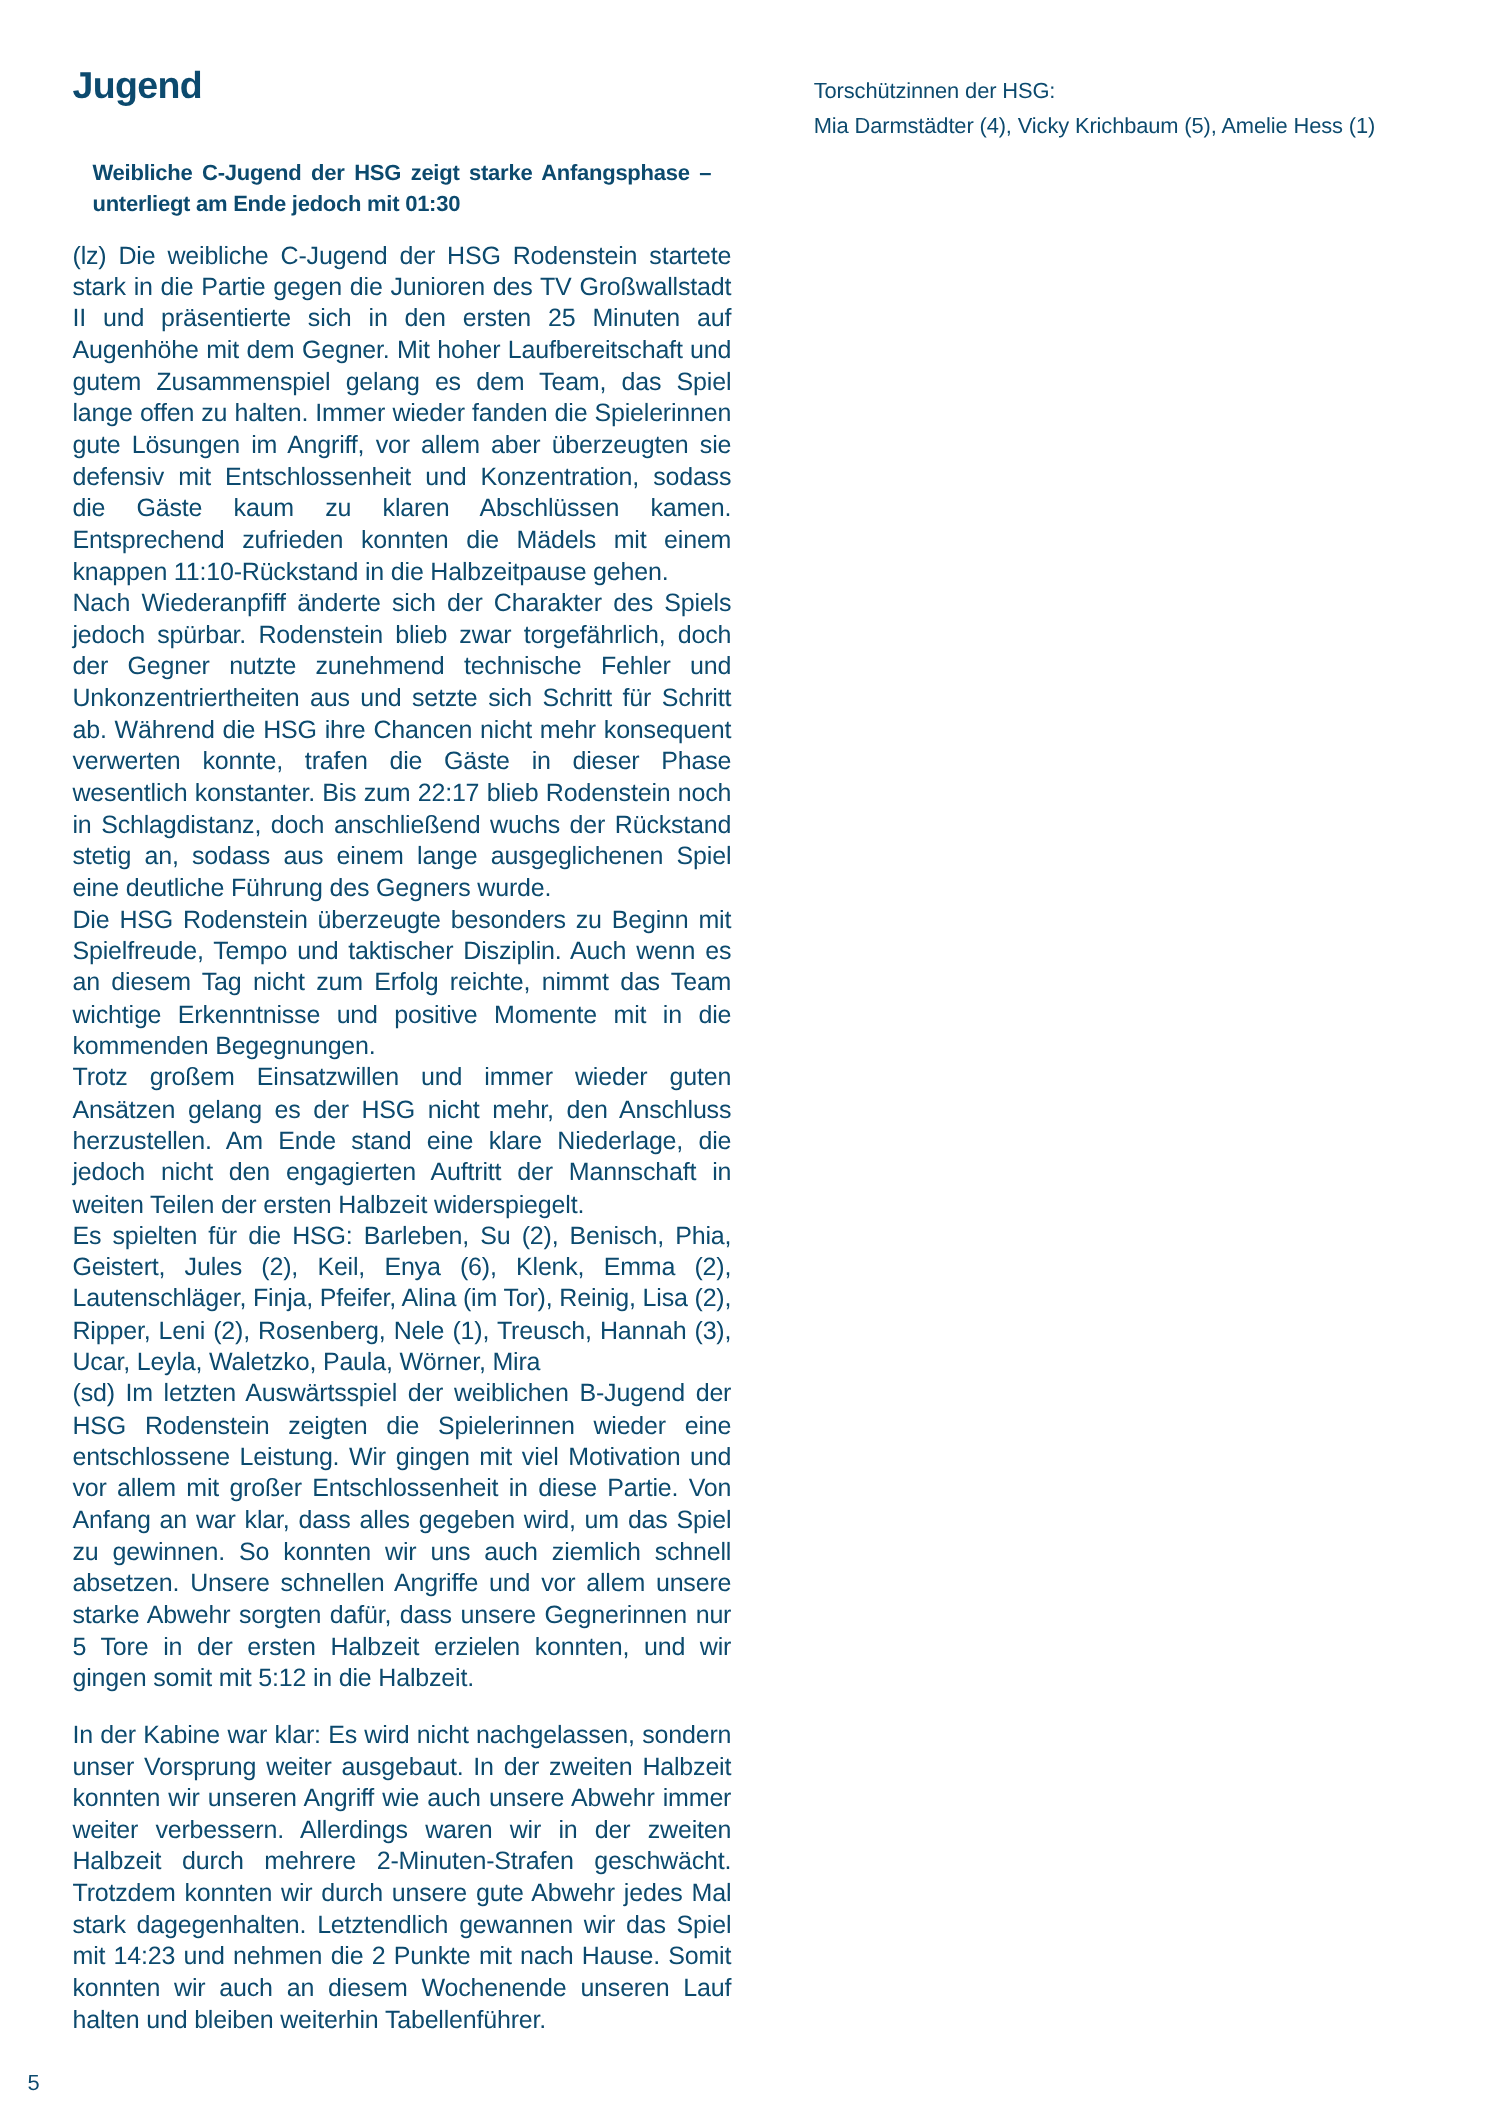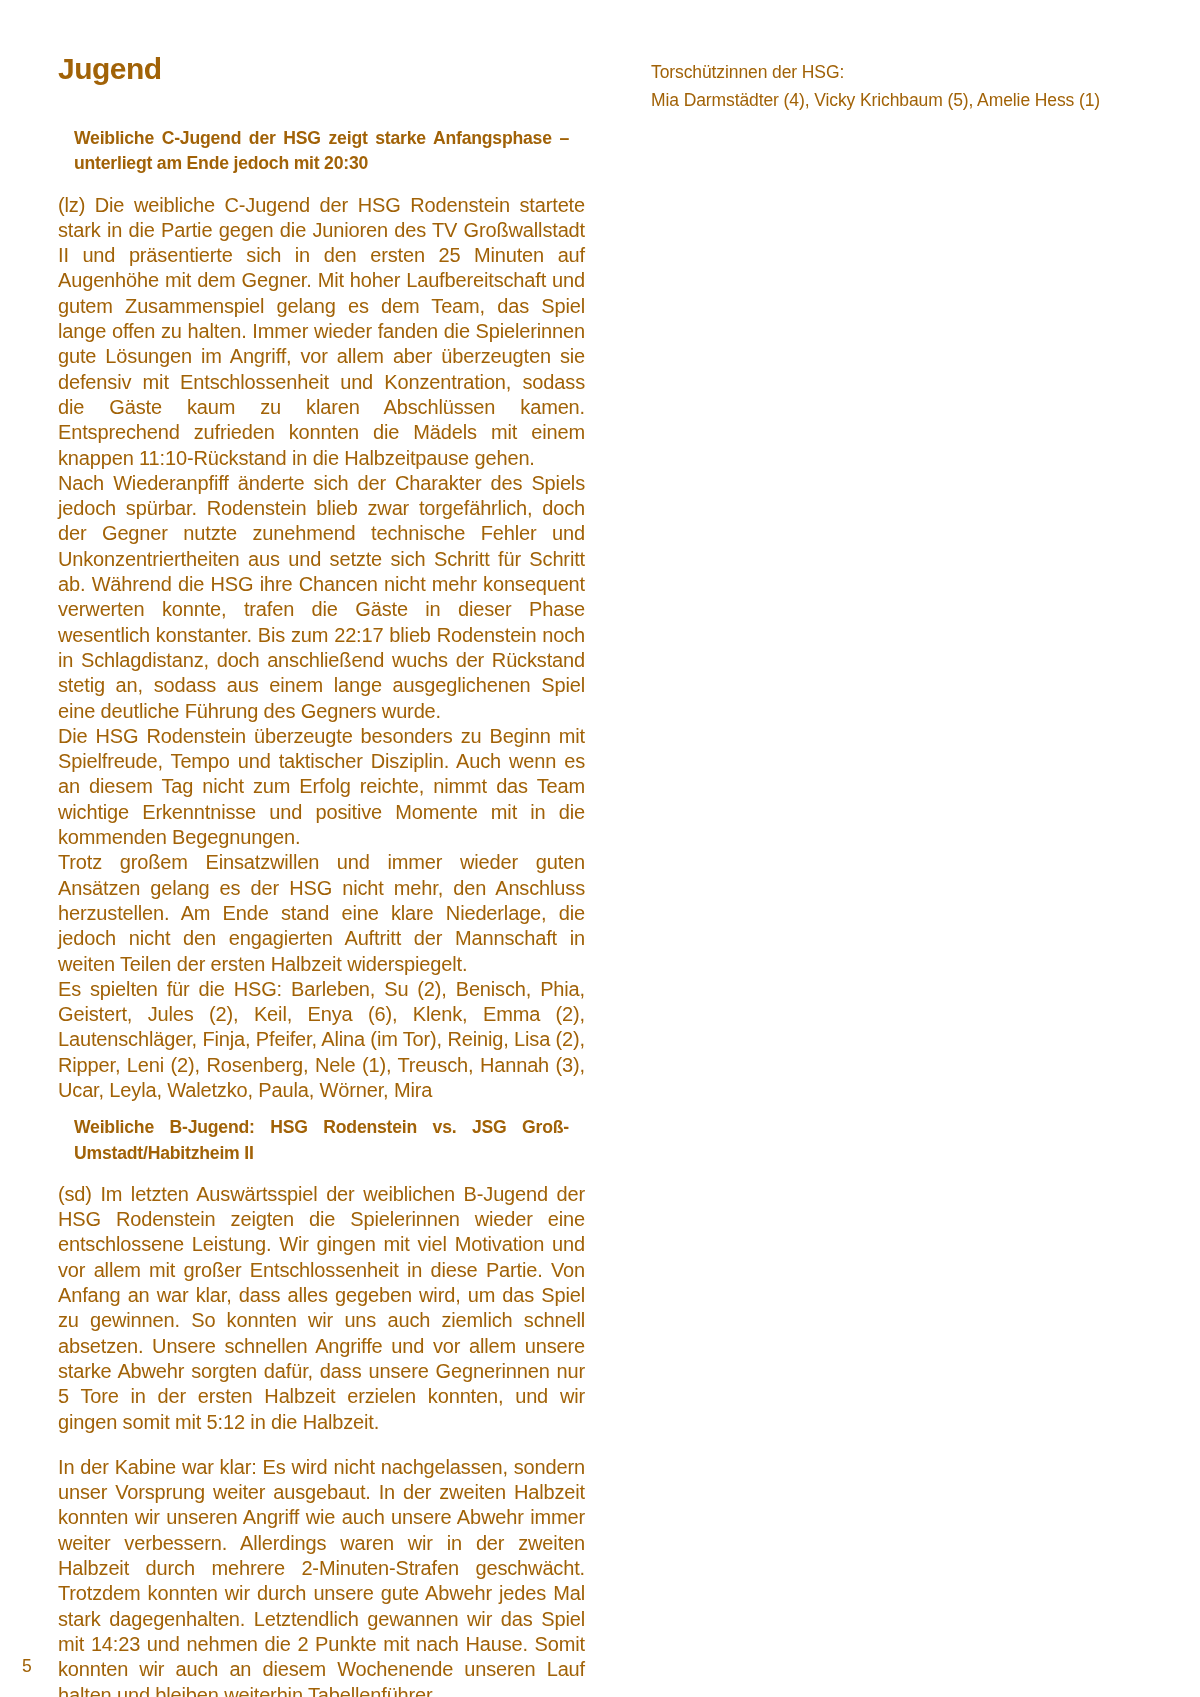--- a/index.html
+++ b/index.html
@@ -6,21 +6,21 @@
     margin: 0;
     padding: 0;
     background: #ffffff;
   }
   .page {
     position: relative;
     width: 1200px;
     height: 1697px;
     background: #ffffff;
     font-family: "Liberation Sans", "DejaVu Sans", sans-serif;
-    color: #a16207;
+    color: #0c4a6e;
     overflow: hidden;
   }
   .left-col {
     position: absolute;
     left: 58px;
     top: 50px;
     width: 527px;
   }
   h1.section-heading {
     margin: 0;
@@ -73,34 +73,30 @@
 
 <div class="page">
 
   <main class="left-col">
 
     <h1 class="section-heading">Jugend</h1>
 
     <section class="article article-c">
       <h2 class="article-title">
         <span class="tline jline">Weibliche C-Jugend der HSG zeigt starke Anfangsphase –</span>
-        <span class="tline">unterliegt am Ende jedoch mit 20:30</span>
+        <span class="tline">unterliegt am Ende jedoch mit 01:30</span>
       </h2>
       <p class="body-par">(lz) Die weibliche C-Jugend der HSG Rodenstein startete stark in die Partie gegen die Junioren des TV Großwallstadt II und präsentierte sich in den ersten 25 Minuten auf Augenhöhe mit dem Gegner. Mit hoher Laufbereitschaft und gutem Zusammenspiel gelang es dem Team, das Spiel lange offen zu halten. Immer wieder fanden die Spielerinnen gute Lösungen im Angriff, vor allem aber überzeugten sie defensiv mit Entschlossenheit und Konzentration, sodass die Gäste kaum zu klaren Abschlüssen kamen. Entsprechend zufrieden konnten die Mädels mit einem knappen 11:10-Rückstand in die Halbzeitpause gehen.</p>
       <p class="body-par">Nach Wiederanpfiff änderte sich der Charakter des Spiels jedoch spürbar. Rodenstein blieb zwar torgefährlich, doch der Gegner nutzte zunehmend technische Fehler und Unkonzentriertheiten aus und setzte sich Schritt für Schritt ab. Während die HSG ihre Chancen nicht mehr konsequent verwerten konnte, trafen die Gäste in dieser Phase wesentlich konstanter. Bis zum 22:17 blieb Rodenstein noch in Schlagdistanz, doch anschließend wuchs der Rückstand stetig an, sodass aus einem lange ausgeglichenen Spiel eine deutliche Führung des Gegners wurde.</p>
       <p class="body-par">Die HSG Rodenstein überzeugte besonders zu Beginn mit Spielfreude, Tempo und taktischer Disziplin. Auch wenn es an diesem Tag nicht zum Erfolg reichte, nimmt das Team wichtige Erkenntnisse und positive Momente mit in die kommenden Begegnungen.</p>
       <p class="body-par">Trotz großem Einsatzwillen und immer wieder guten Ansätzen gelang es der HSG nicht mehr, den Anschluss herzustellen. Am Ende stand eine klare Niederlage, die jedoch nicht den engagierten Auftritt der Mannschaft in weiten Teilen der ersten Halbzeit widerspiegelt.</p>
       <p class="body-par">Es spielten für die HSG: Barleben, Su (2), Benisch, Phia, Geistert, Jules (2), Keil, Enya (6), Klenk, Emma (2), Lautenschläger, Finja, Pfeifer, Alina (im Tor), Reinig, Lisa (2), Ripper, Leni (2), Rosenberg, Nele (1), Treusch, Hannah (3), Ucar, Leyla, Waletzko, Paula, Wörner, Mira</p>
     </section>
 
     <section class="article article-b">
-      <h2 class="article-title">
-        <span class="tline jline">Weibliche B-Jugend: HSG Rodenstein vs. JSG Groß-</span>
-        <span class="tline">Umstadt/Habitzheim II</span>
-      </h2>
       <p class="body-par">(sd) Im letzten Auswärtsspiel der weiblichen B-Jugend der HSG Rodenstein zeigten die Spielerinnen wieder eine entschlossene Leistung. Wir gingen mit viel Motivation und vor allem mit großer Entschlossenheit in diese Partie. Von Anfang an war klar, dass alles gegeben wird, um das Spiel zu gewinnen. So konnten wir uns auch ziemlich schnell absetzen. Unsere schnellen Angriffe und vor allem unsere starke Abwehr sorgten dafür, dass unsere Gegnerinnen nur 5 Tore in der ersten Halbzeit erzielen konnten, und wir gingen somit mit 5:12 in die Halbzeit.</p>
       <p class="body-par gap-before">In der Kabine war klar: Es wird nicht nachgelassen, sondern unser Vorsprung weiter ausgebaut. In der zweiten Halbzeit konnten wir unseren Angriff wie auch unsere Abwehr immer weiter verbessern. Allerdings waren wir in der zweiten Halbzeit durch mehrere 2-Minuten-Strafen geschwächt. Trotzdem konnten wir durch unsere gute Abwehr jedes Mal stark dagegenhalten. Letztendlich gewannen wir das Spiel mit 14:23 und nehmen die 2 Punkte mit nach Hause. Somit konnten wir auch an diesem Wochenende unseren Lauf halten und bleiben weiterhin Tabellenführer.</p>
     </section>
 
   </main>
 
   <aside class="right-col">
     <span class="sline">Torschützinnen der HSG:</span>
     <span class="sline">Mia Darmstädter (4), Vicky Krichbaum (5), Amelie Hess (1)</span>
   </aside>

